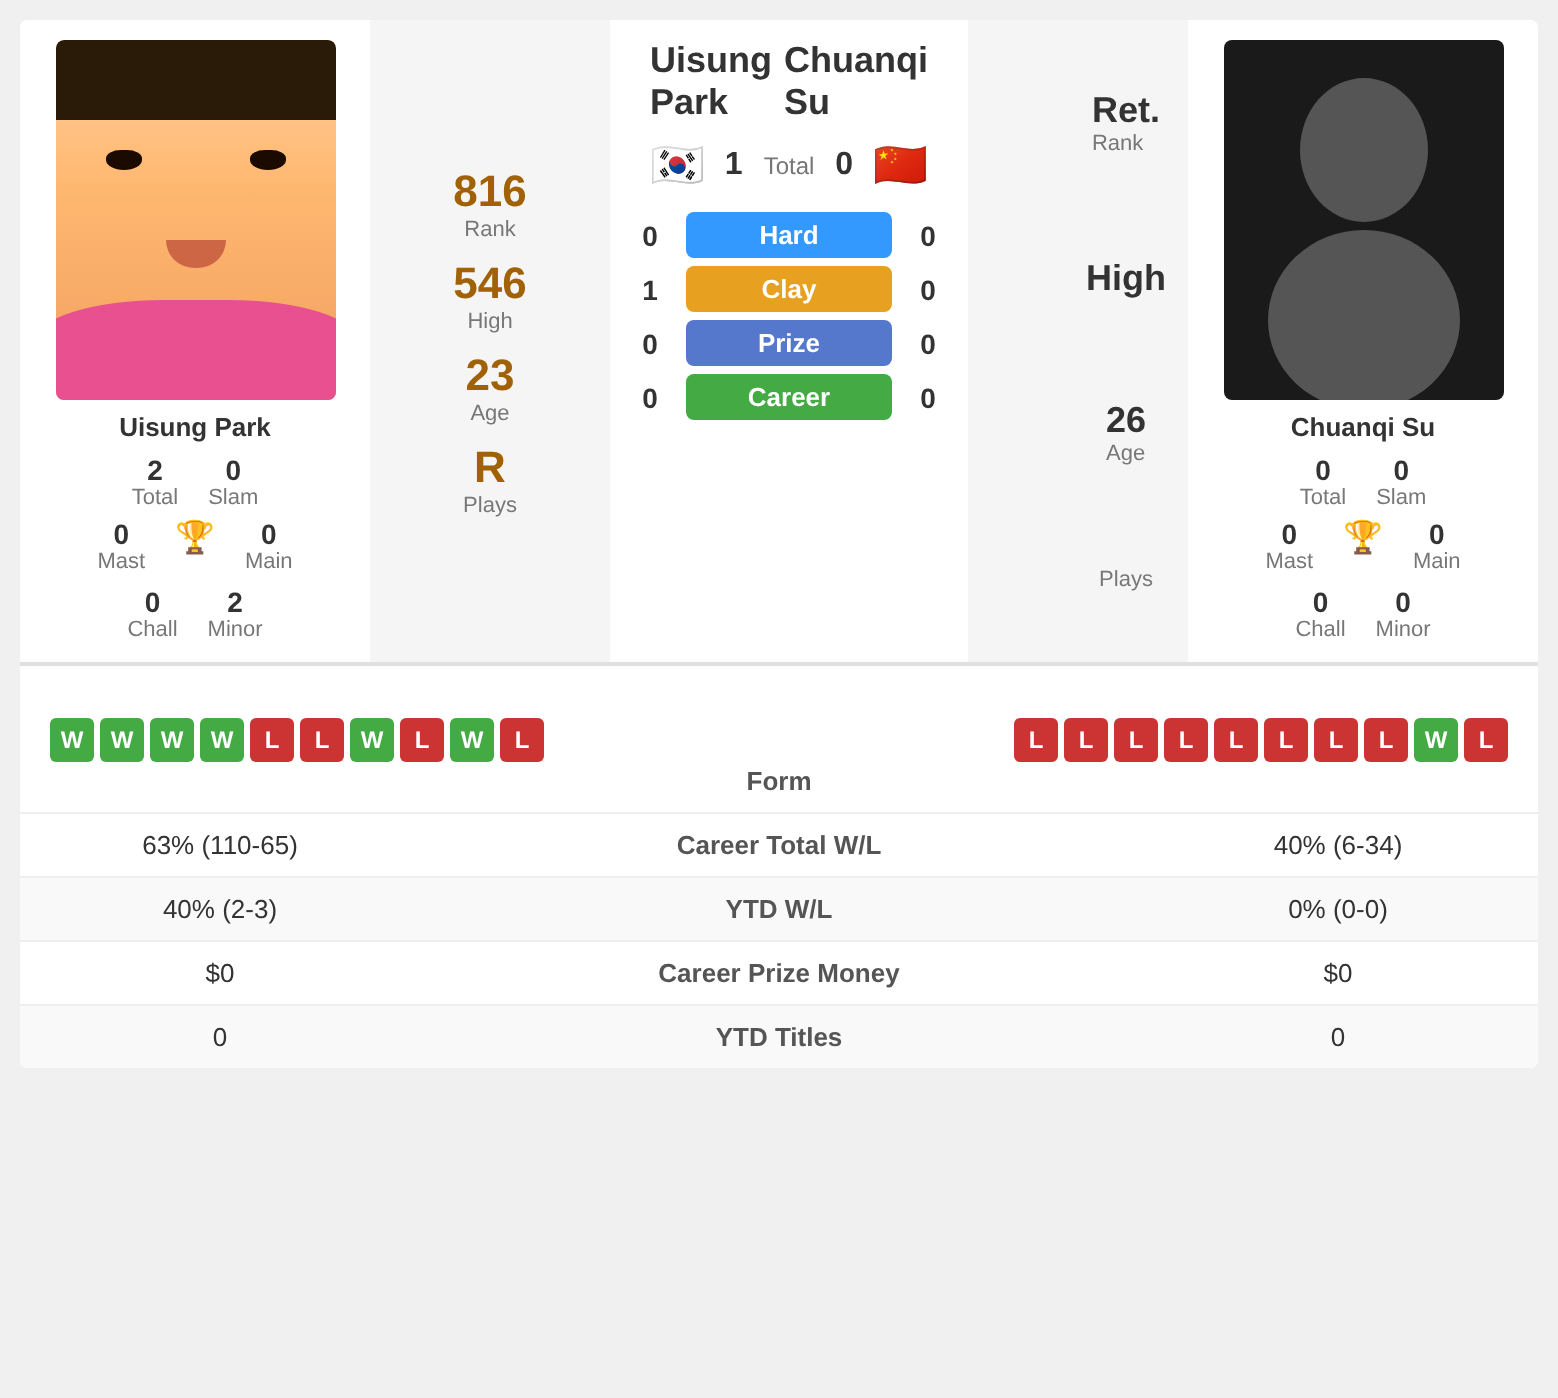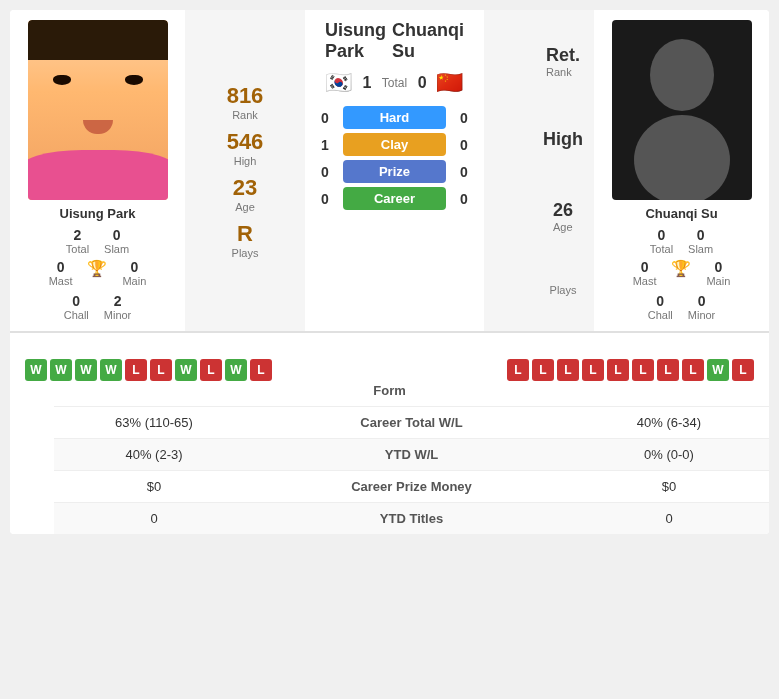--- a/index.html
+++ b/index.html
@@ -297,21 +297,20 @@
       width: 100%;
       background: #fff;
     }
 
     .stats-row {
       display: flex;
       align-items: center;
       justify-content: space-between;
       padding: 8px 20px;
       border-top: 1px solid #eee;
-      margin-left: 44px;
     }
 
     .stats-row:nth-child(even) {
       background: #f9f9f9;
     }
 
     .stats-left-val {
       width: 160px;
       text-align: center;
       font-size: 13px;

